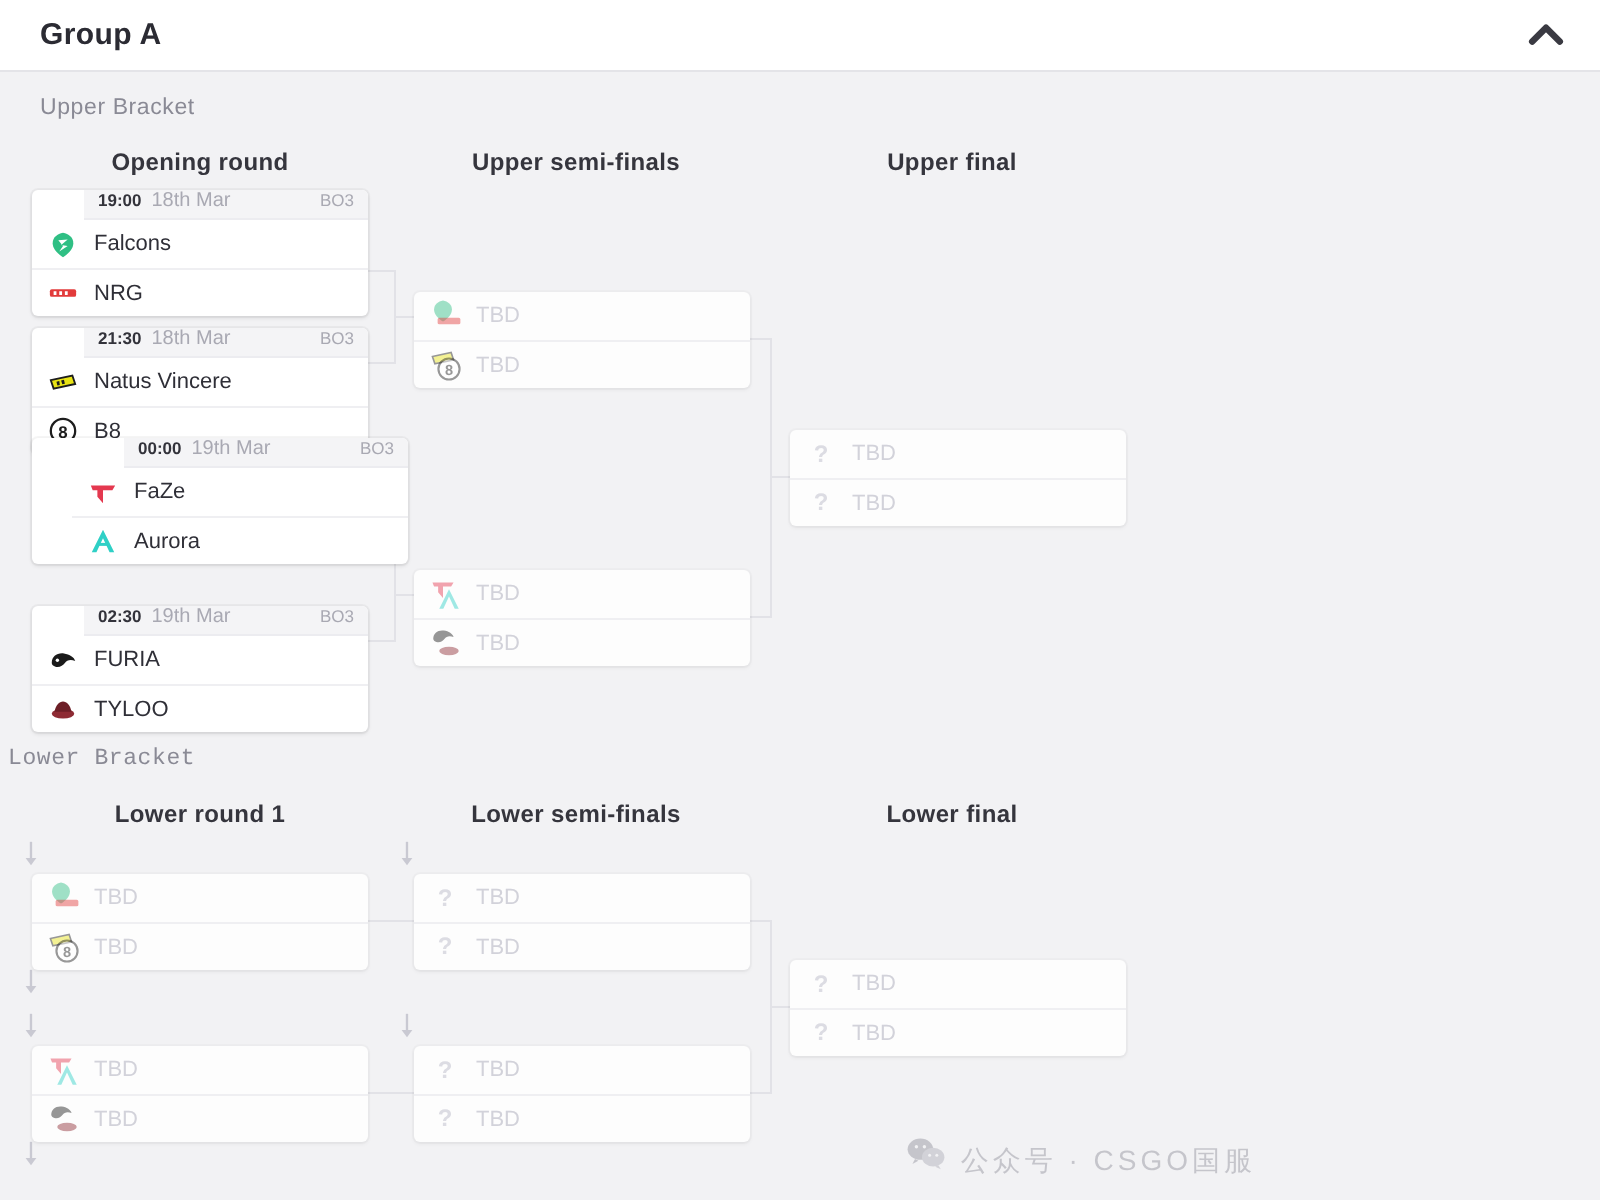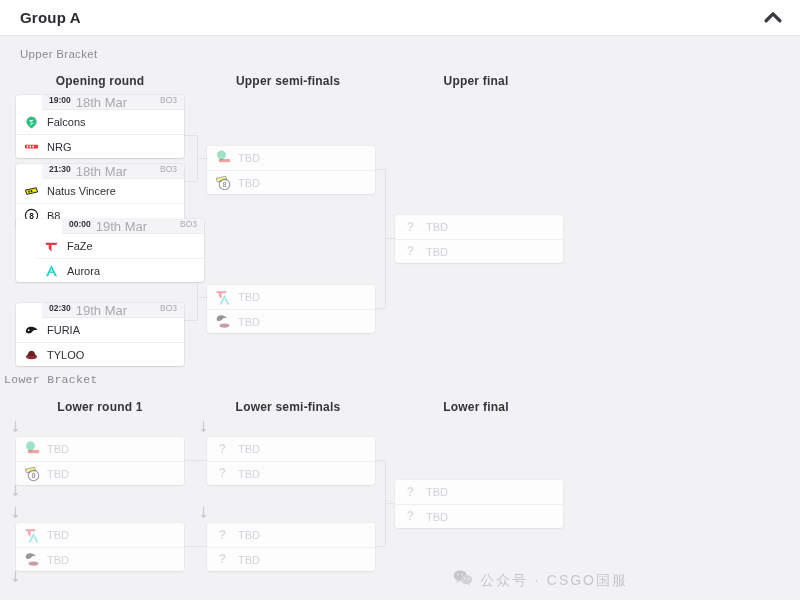--- a/index.html
+++ b/index.html
@@ -45,21 +45,21 @@
     overflow: hidden;
   }
   .match-meta {
     height: 15px; background: #f4f4f6;
     display: flex; align-items: flex-start;
     padding: 0 7px; box-sizing: border-box;
     border-bottom: 1px solid #ececf0;
     margin-left: 26px;
   }
   .meta-time { font-size: 8.5px; font-weight: bold; color: #33333b; }
-  .meta-date { font-size: 13px; color: #a9a9b3; margin-left: 5px; }
+  .meta-date { font-size: 10px; color: #a9a9b3; margin-left: 5px; }
   .meta-bo  { font-size: 8.5px; color: #a9a9b3; margin-left: auto; }
 
   .team-row {
     height: 24px; display: flex; align-items: center;
     padding: 0 8px; box-sizing: border-box;
   }
   .team-row + .team-row { border-top: 1px solid #efeff2; }
   .team-name { font-size: 11px; color: #2f2f37; margin-left: 8px; }
 
   .logo { width: 15px; height: 15px; flex: 0 0 15px; position: relative; }

